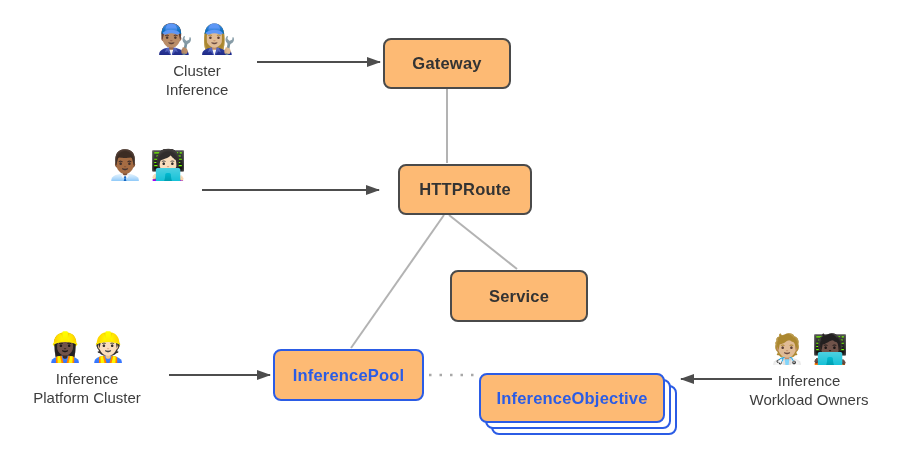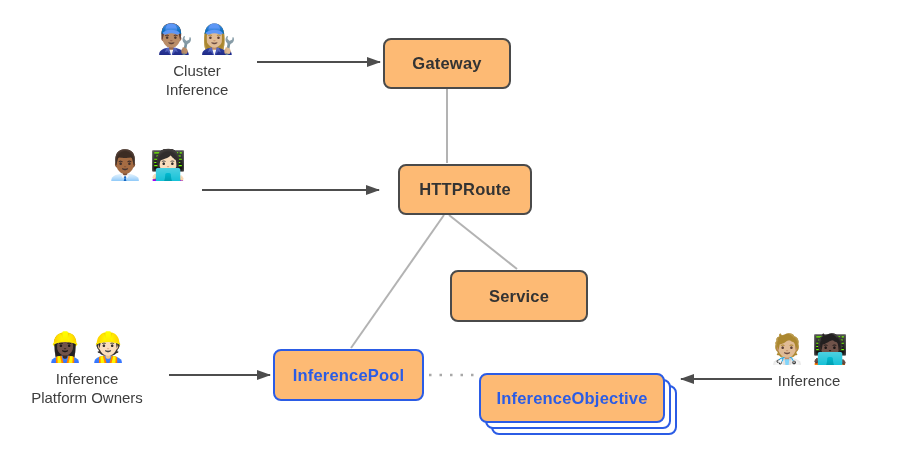--- a/index.html
+++ b/index.html
@@ -132,27 +132,28 @@
     </div>
   </div>
 
   <div class="actor" style="left:6px;top:330px;width:162px;">
     <div class="emoji-row">
       <span>👷🏿‍♀️</span>
       <span>👷🏻</span>
     </div>
     <div class="actor-label">
       <div>Inference</div>
-      <div>Platform Owners</div>
+      <div>Platform Cluster</div>
     </div>
   </div>
 
   <div class="actor" style="left:728px;top:332px;width:162px;">
     <div class="emoji-row">
       <span>🧑🏼‍⚕️</span>
       <span>🧑🏿‍💻</span>
     </div>
     <div class="actor-label">
       <div>Inference</div>
+      <div>Workload Owners</div>
     </div>
   </div>
 
 </div>
 
 </body></html>

